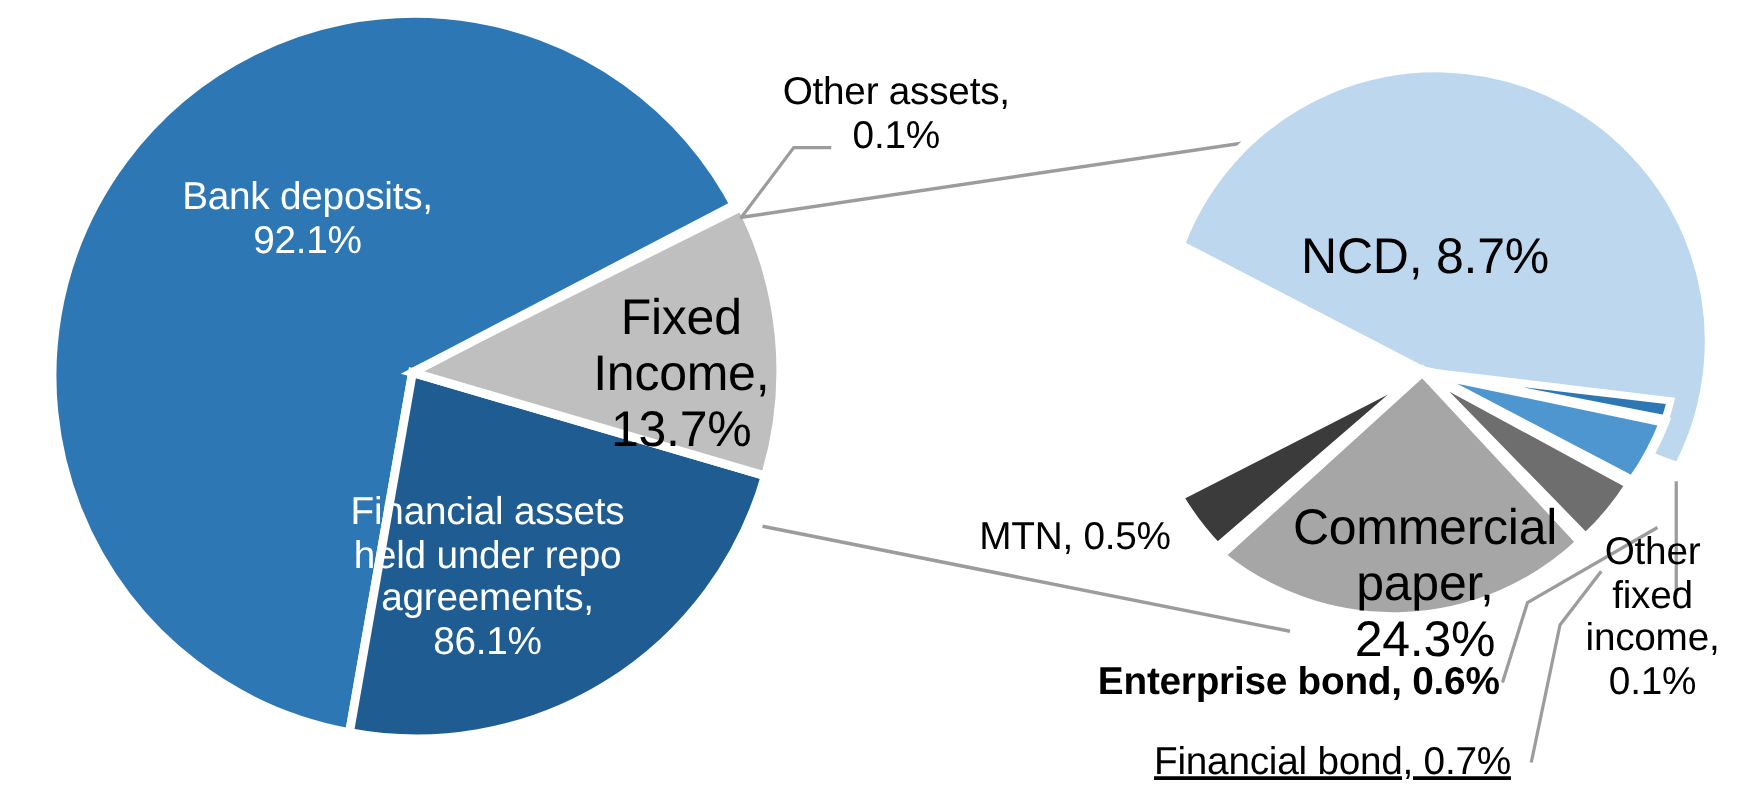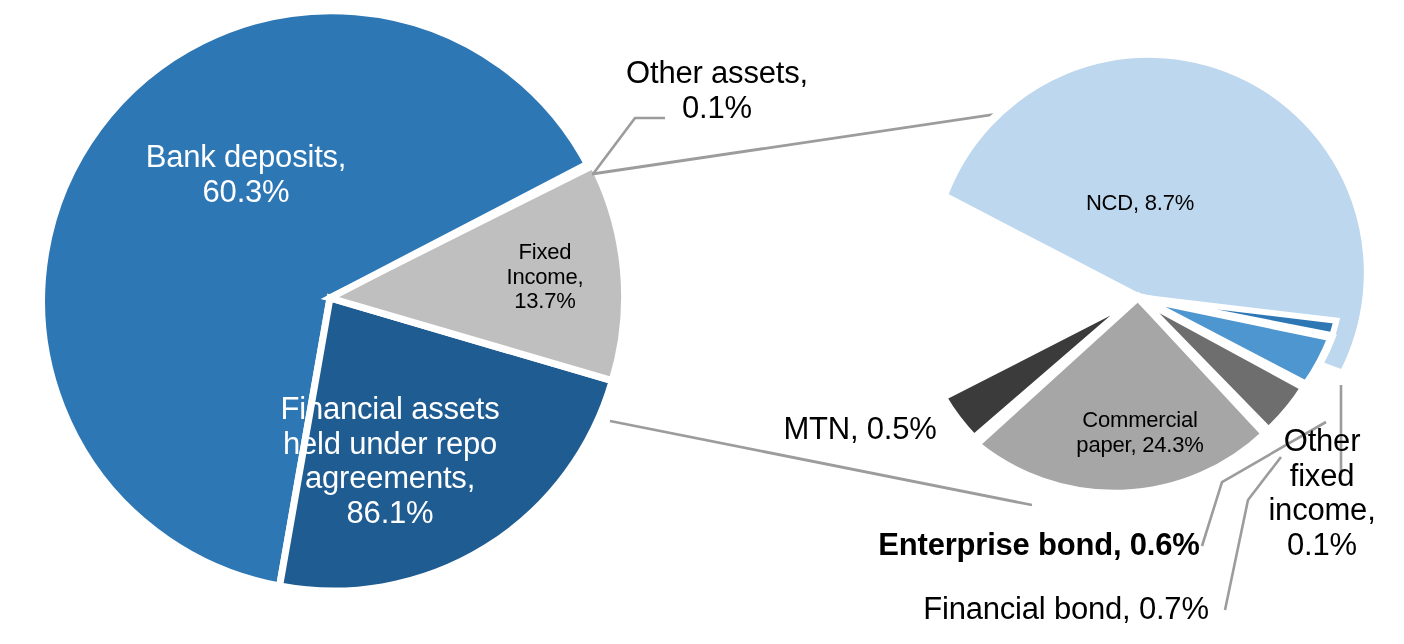--- a/index.html
+++ b/index.html
@@ -30,22 +30,21 @@
     line-height: 1.12;
     white-space: pre-line;
     letter-spacing: -0.2px;
   }
   .lbl-inside-light {
     color: #ffffff;
     font-size: 31px;
   }
   .lbl-inside-dark {
     color: #000000;
-    font-size: 22px;
-    margin-top: 8px;
+    font-size: 40px;
   }
   .lbl-outside {
     color: #000000;
     font-size: 31px;
   }
   .callout {
     stroke: #9c9c9c;
     stroke-width: 2.6;
     fill: none;
     stroke-linecap: butt;
@@ -134,21 +133,21 @@
       <polyline class="callout" points="1326,422 1222,482 1202,546"></polyline>
 
       <polyline class="callout" points="1281,457 1248,500 1225,610"></polyline>
 
       <polyline class="callout" points="1341,385 1341,476"></polyline>
     </g>
 
   </svg>
 
   <div class="slice-label lbl-inside-light" style="left:98px; top:140px; width:296px;">Bank deposits,
-60.3%</div>
+92.1%</div>
 
   <div class="slice-label lbl-inside-light" style="left:245px; top:392px; width:290px;">Financial assets
 held under repo
 agreements,
 86.1%</div>
 
   <div class="slice-label lbl-inside-dark" style="left:470px; top:232px; width:150px;">Fixed
 Income,
 13.7%</div>
 
@@ -157,20 +156,20 @@
 
   <div class="slice-label lbl-inside-dark" style="left:1025px; top:183px; width:230px;">NCD, 8.7%</div>
 
   <div class="slice-label lbl-outside" style="left:760px; top:412px; width:200px;">MTN, 0.5%</div>
 
   <div class="slice-label lbl-inside-dark" style="left:1032px; top:400px; width:216px;">Commercial
 paper, 24.3%</div>
 
   <div class="slice-label lbl-outside" style="left:858px; top:528px; width:362px;font-weight:bold;">Enterprise bond, 0.6%</div>
 
-  <div class="slice-label lbl-outside" style="left:890px; top:592px; width:352px;">Financial bond, 0.7%</div>
+  <div class="slice-label lbl-outside" style="left:890px; top:592px; width:352px;text-decoration:underline;">Financial bond, 0.7%</div>
 
   <div class="slice-label lbl-outside" style="left:1254px; top:424px; width:136px;">Other
 fixed
 income,
 0.1%</div>
 
 </div>
 
 </body></html>

